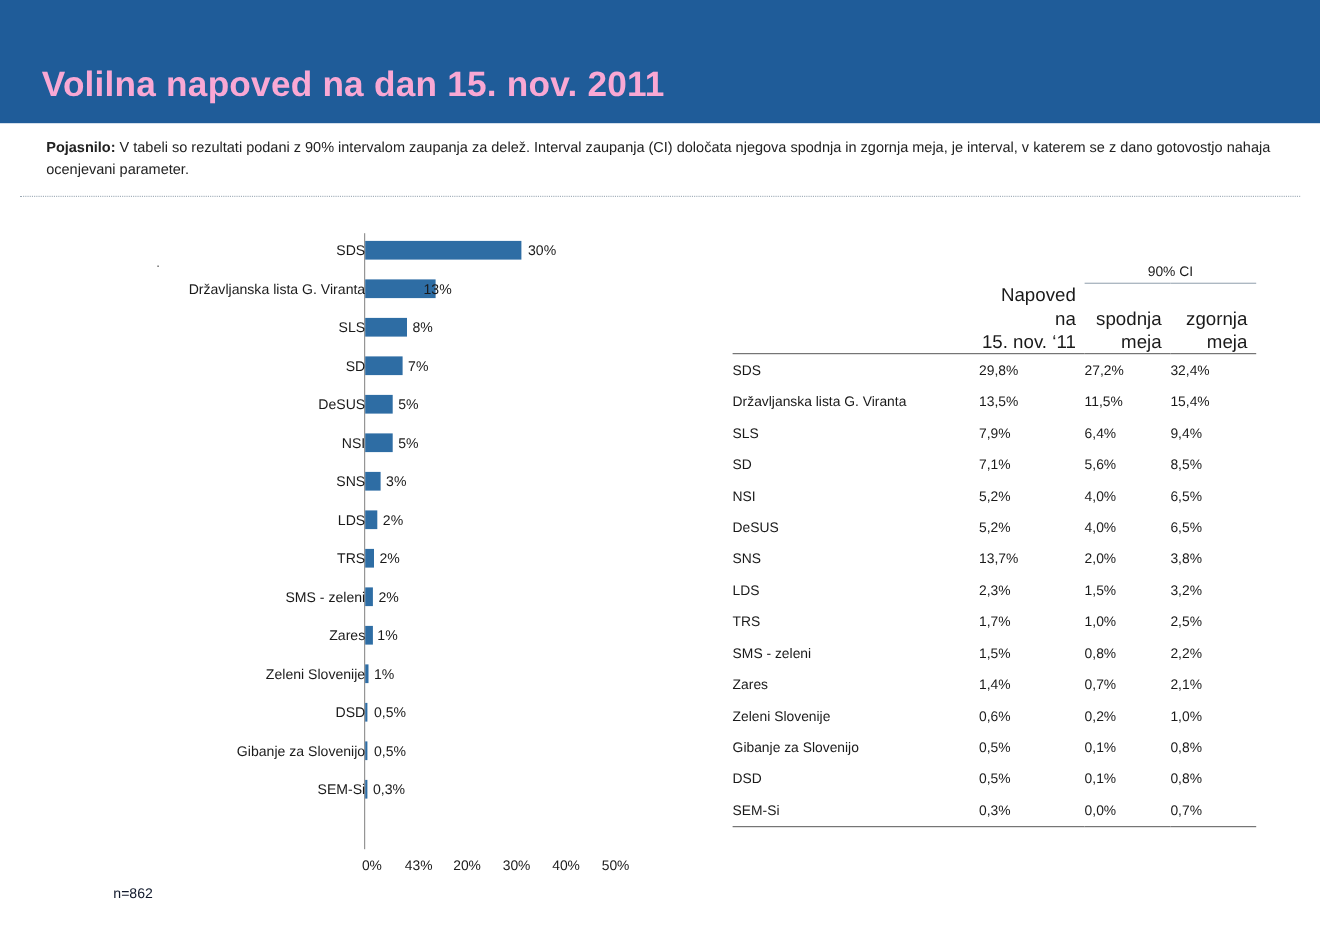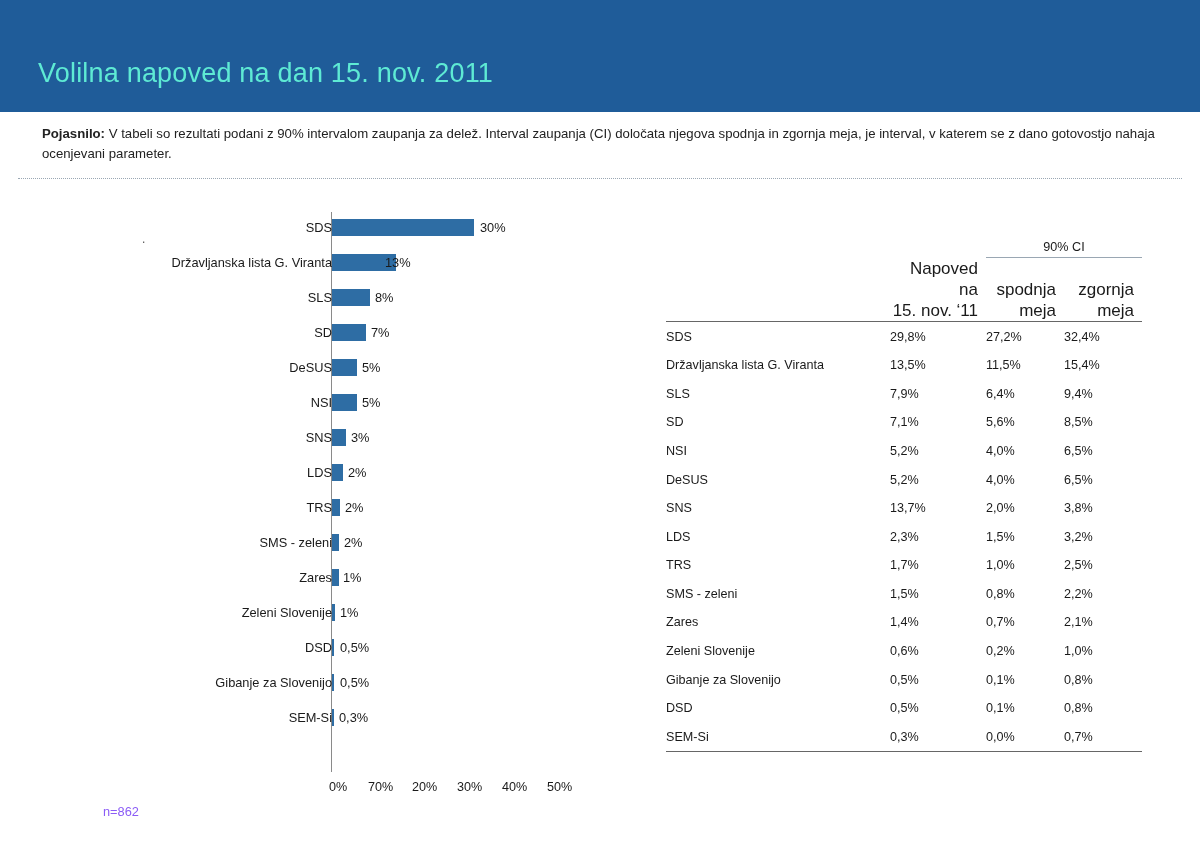--- a/index.html
+++ b/index.html
@@ -21,23 +21,23 @@
     position: absolute;
     left: 0; top: 0;
     width: 1200px;
     height: 112px;
     background: #1f5c99;
   }
   .header-title {
     position: absolute;
     left: 38px;
     top: 58px;
-    font-size: 27px;
-    color: #5eead4;
-    font-weight: normal;
+    font-size: 32px;
+    color: #f9a8d4;
+    font-weight: bold;
     letter-spacing: 0.2px;
     white-space: nowrap;
   }
 
   
   .note {
     position: absolute;
     left: 42px;
     top: 124px;
     width: 1118px;
@@ -114,21 +114,21 @@
   .axis-ticks span {
     position: absolute;
     top: 0;
     white-space: nowrap;
   }
   .n-label {
     position: absolute;
     left: 43px;
     top: 592px;
     font-size: 12.8px;
-    color: #8b5cf6;
+    color: #0f172a;
   }
   .stray-dot {
     position: absolute;
     left: 82px;
     top: 20px;
     font-size: 12px;
     color: #555;
   }
 
   
@@ -318,21 +318,21 @@
   <div class="chart-row">
     <div class="chart-label">SEM-Si</div>
     <div class="bar-track">
         <div class="bar" style="width:1.5px"></div>
       </div>
     <div class="bar-value" style="left:279px">0,3%</div>
   </div>
 
   <div class="axis-ticks">
     <span style="left:9px">0%</span>
-    <span style="left:48px">70%</span>
+    <span style="left:48px">43%</span>
     <span style="left:92px">20%</span>
     <span style="left:137px">30%</span>
     <span style="left:182px">40%</span>
     <span style="left:227px">50%</span>
   </div>
 
   <div class="n-label">n=862</div>
 </div>
 
 <div class="table-wrap">

